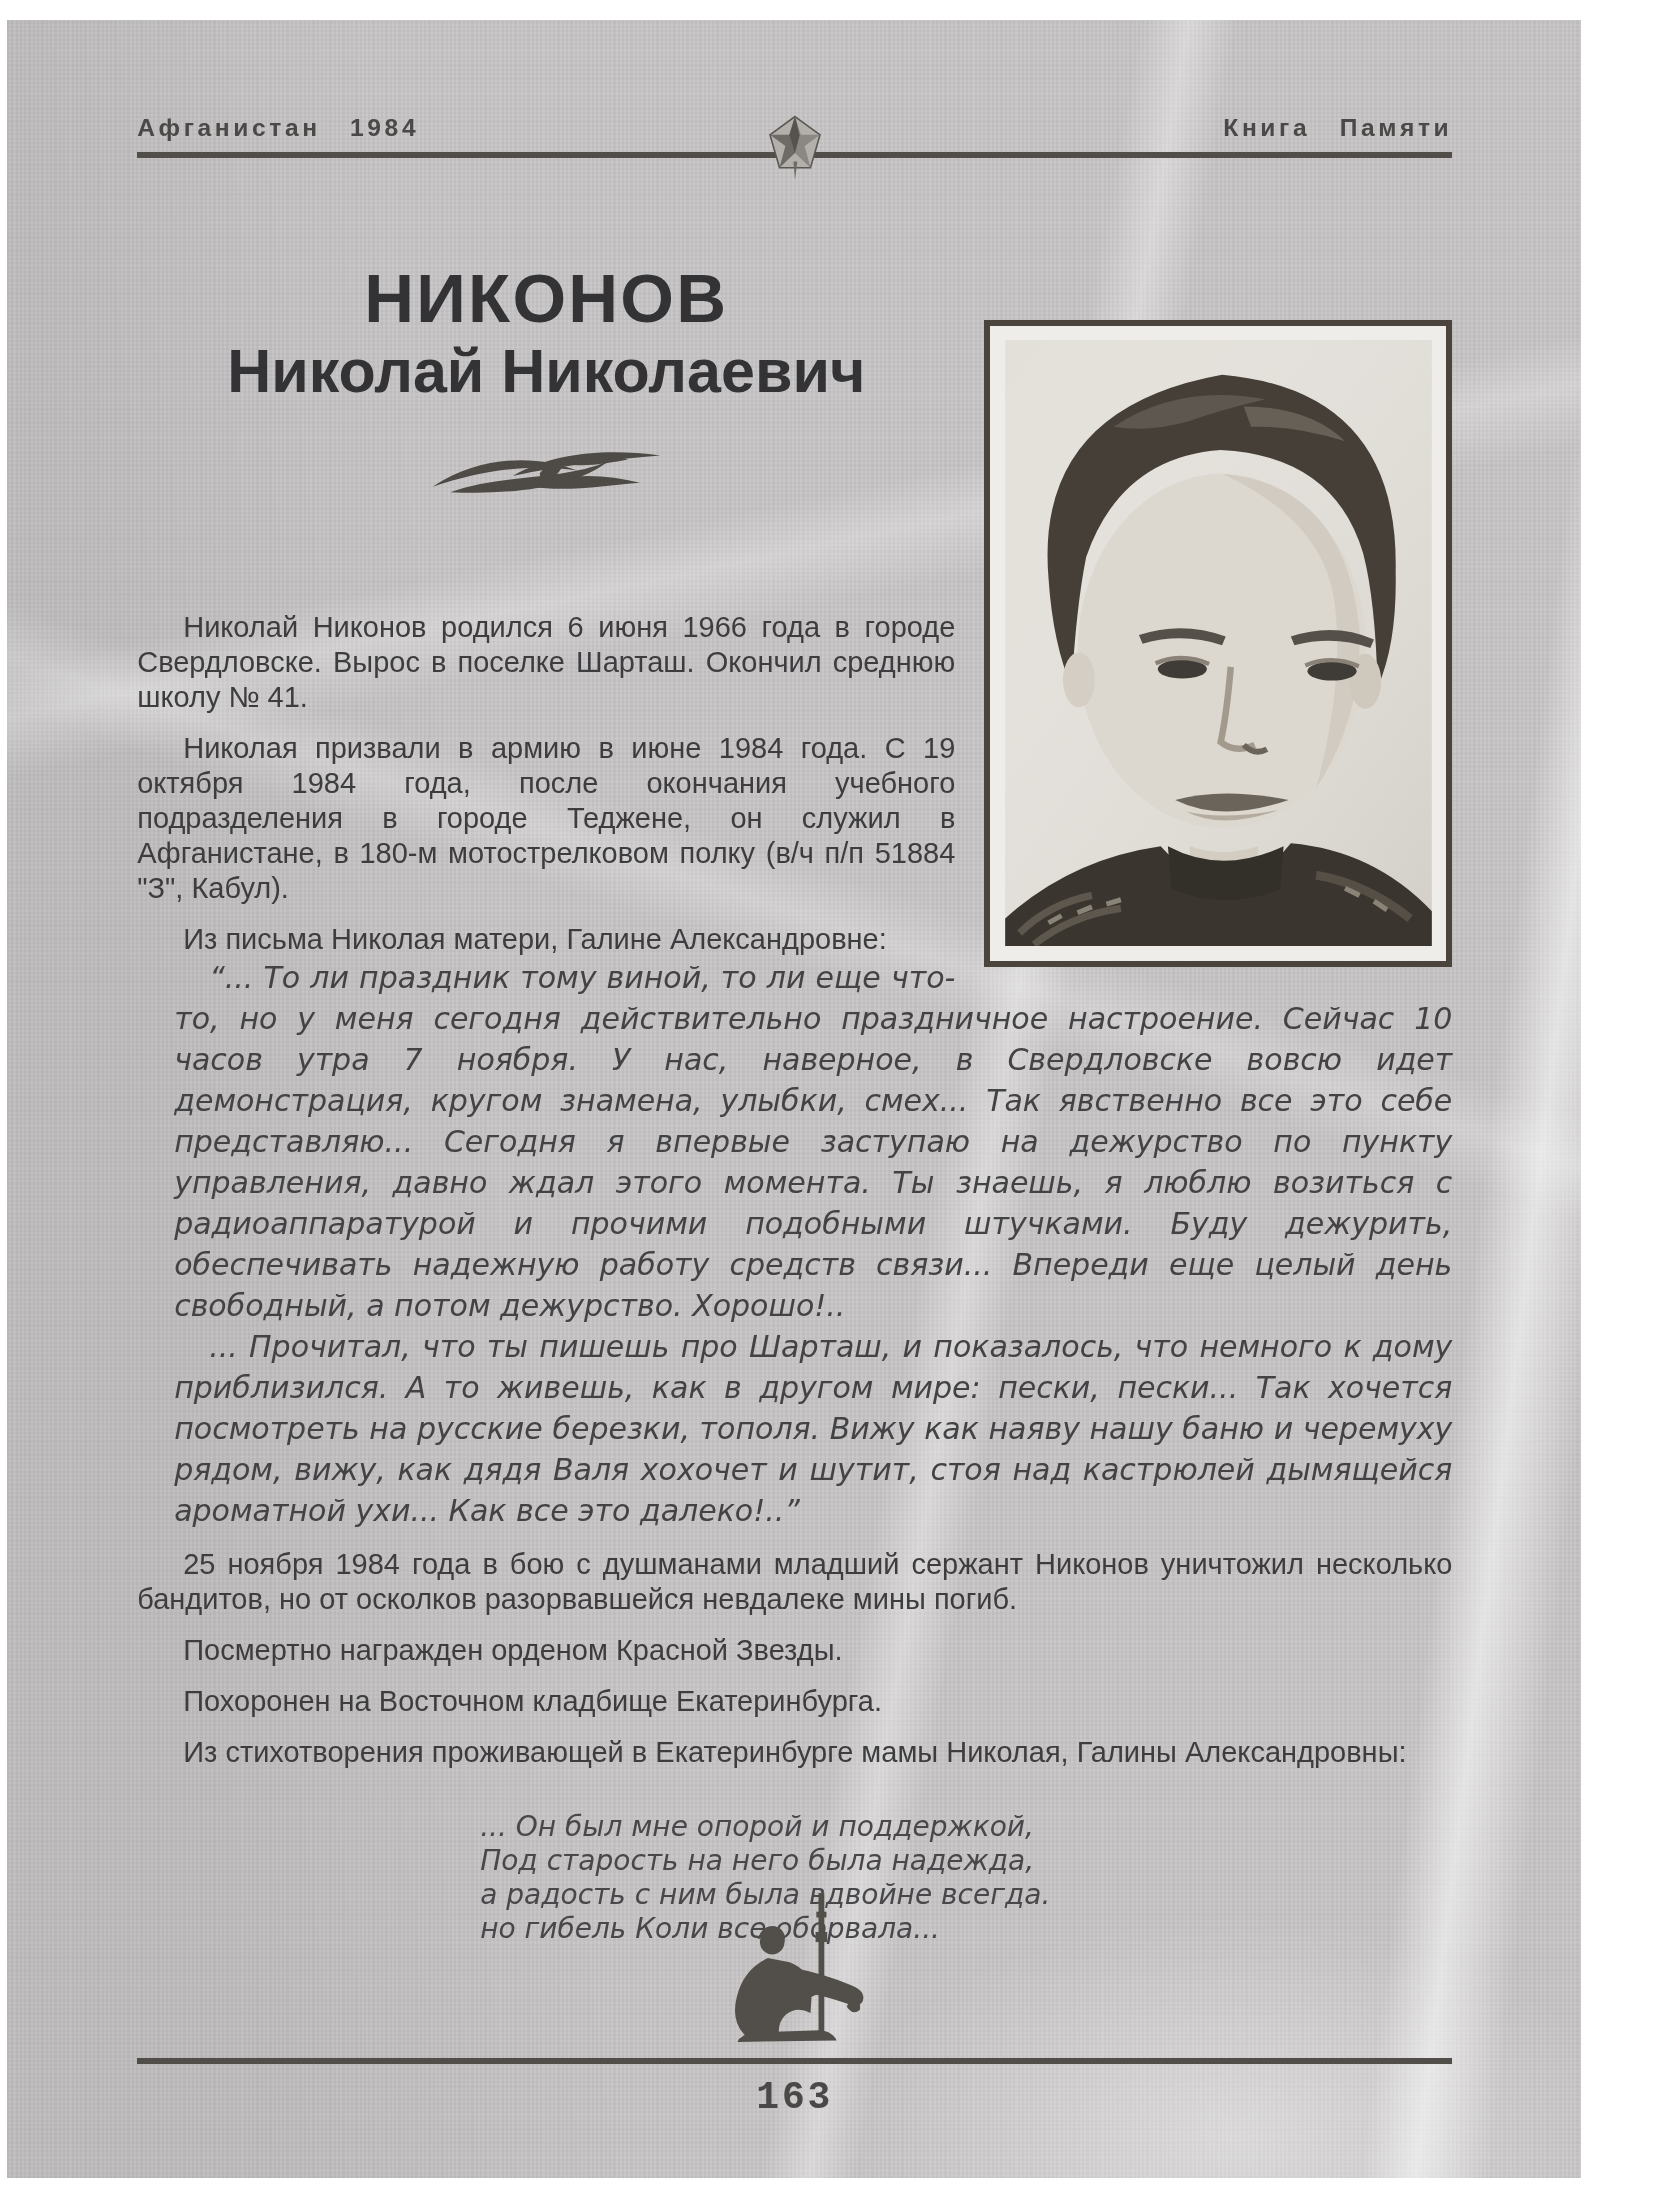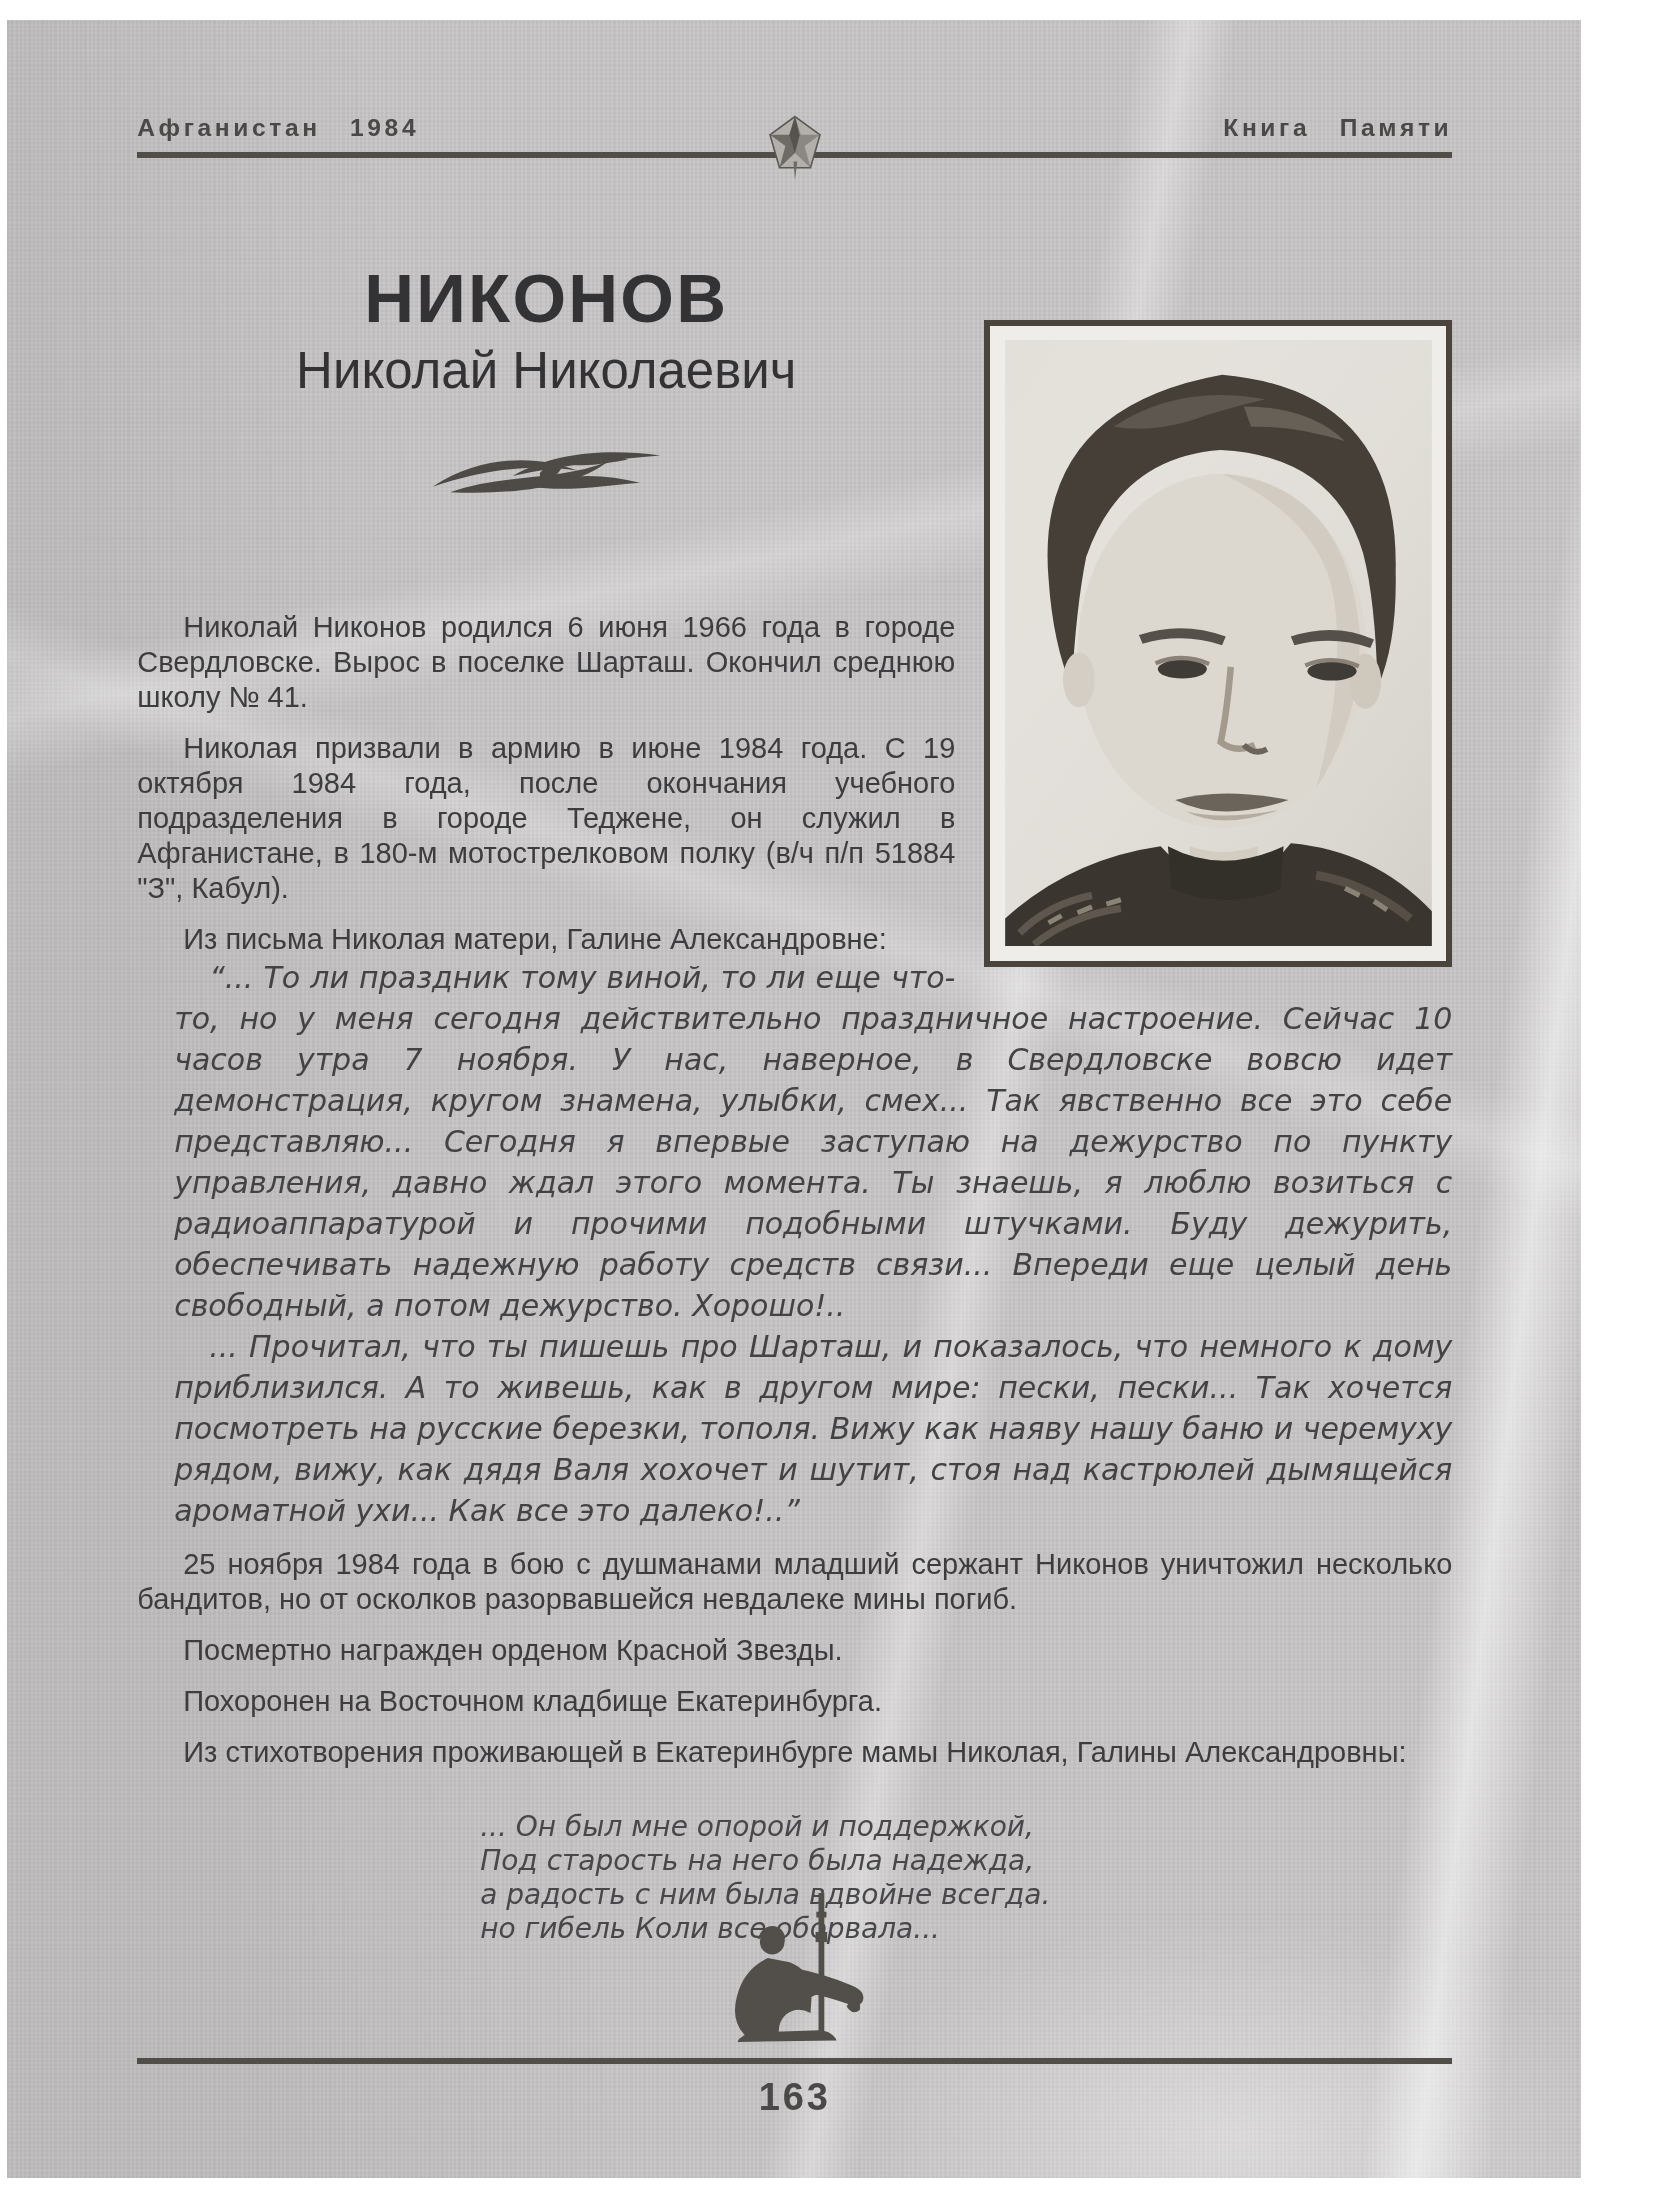--- a/index.html
+++ b/index.html
@@ -27,35 +27,35 @@
   .header-star{position:absolute;left:50%;top:95px;transform:translateX(-50%);width:62px;height:67px;}
 
   
   main{display:block;}
   .photo{float:right;width:427px;margin:59px 0 24.6px 29px;border:6.5px solid #4a443c;
          background:#efedea;padding:14.5px;}
   .photo svg{display:block;width:427px;height:606px;}
 
   h1{margin:103px 0 0 0;text-align:center;font-size:69px;line-height:75px;
      font-weight:bold;color:#333234;letter-spacing:2.2px;}
-  h2{margin:2.9px 0 0 0;text-align:center;font-size:51px;line-height:64px;
-     font-weight:normal;color:#333234;}
+  h2{margin:2.9px 0 0 0;text-align:center;font-size:61px;line-height:64px;
+     font-weight:bold;color:#333234;}
   .flourish{margin-top:39px;height:61px;text-align:center;}
   .flourish svg{width:239px;height:61px;}
 
   p{margin:0;text-align:justify;}
   p.bio{font-size:29px;line-height:35px;text-indent:46px;margin-top:16px;}
   p.first{margin-top:107px;}
   p.letter{font-family:"DejaVu Sans",sans-serif;font-style:italic;
            font-size:30px;line-height:41px;text-indent:35px;color:#434244;margin-left:37px;}
   .poem{margin:40px 0 0 343px;font-family:"DejaVu Sans",sans-serif;font-style:italic;
         font-size:28px;line-height:34px;color:#48474a;}
 
   
-  .footer{position:absolute;left:130px;right:129px;top:1851px;height:275px;}
+  .footer{position:absolute;left:130px;right:129px;top:1851px;height:275px;font-family:Liberation Mono, monospace;}
   .soldier{position:absolute;left:50%;top:19px;transform:translateX(-50%);width:170px;height:168px;}
   .footer-rule{position:absolute;left:0;right:0;top:187px;height:5.8px;background:#514d49;}
   .page-number{position:absolute;left:0;right:0;top:205px;text-align:center;
                font-size:38px;font-weight:bold;letter-spacing:2.9px;color:#4b4947;}
 </style>
 </head>
 <body>
 
 <div class="page">
   <div class="paper">

